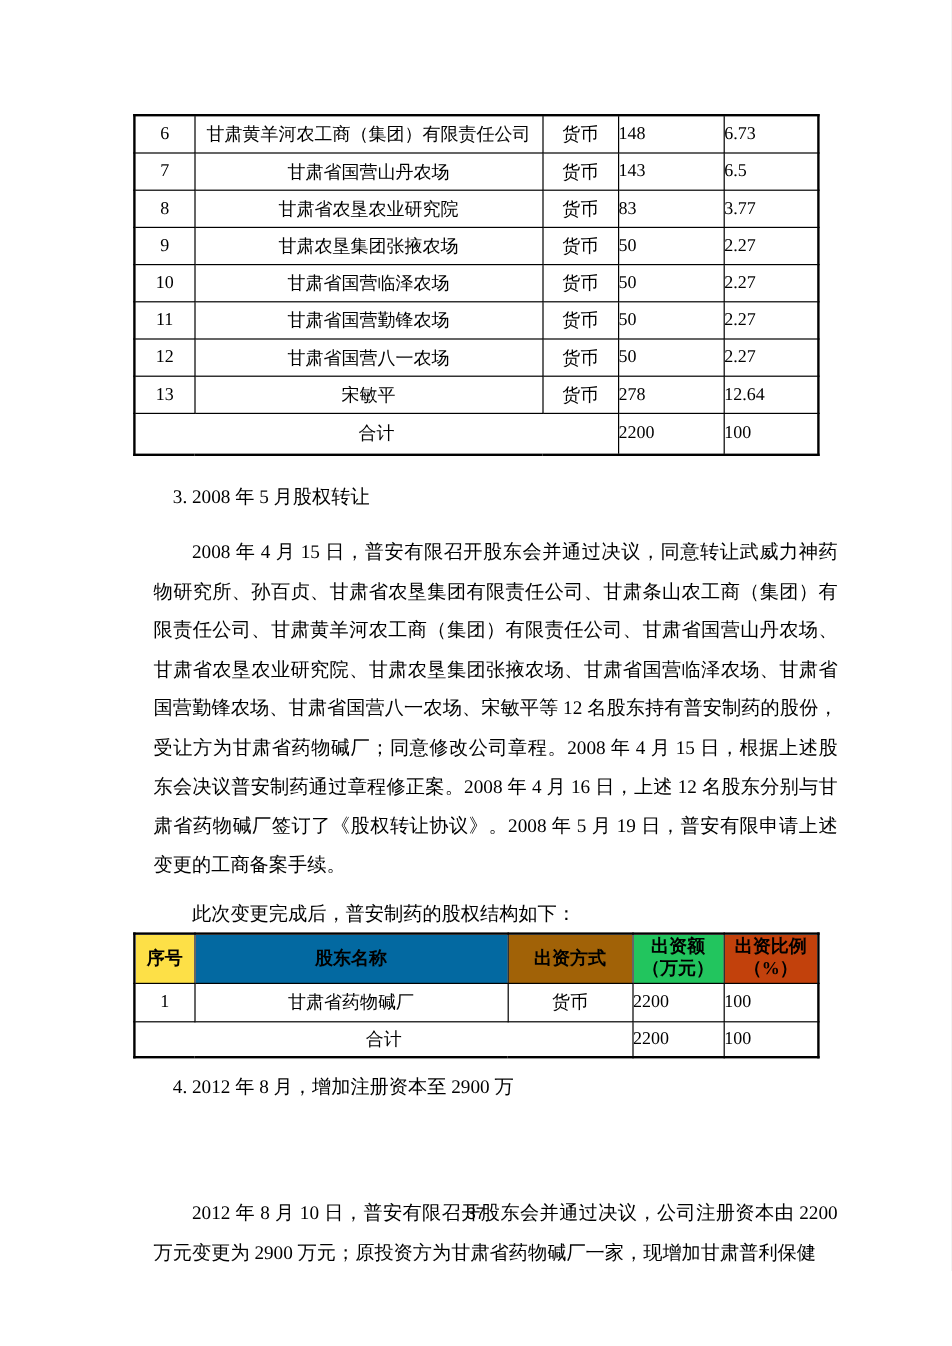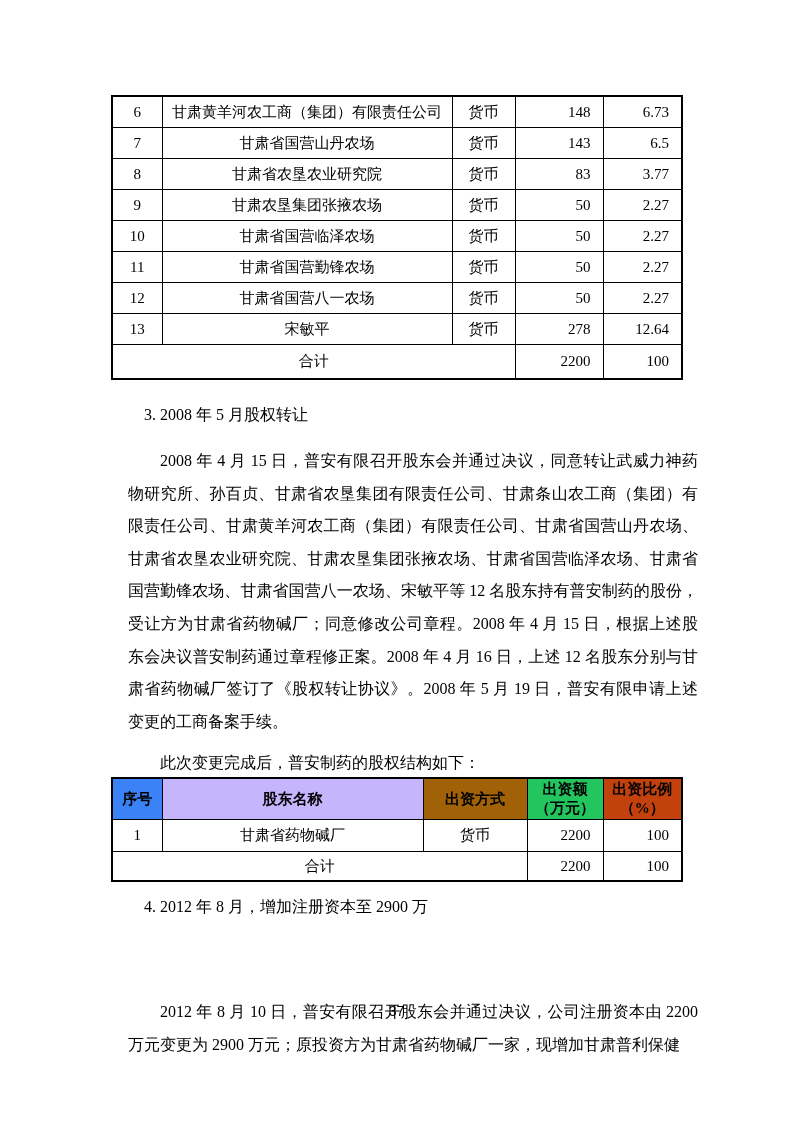--- a/index.html
+++ b/index.html
@@ -15,21 +15,21 @@
   .abs{position:absolute;}
   table{border-collapse:collapse;table-layout:fixed;border:2px solid #000;}
   td{border:1px solid #000;font-size:15px;text-align:center;vertical-align:middle;padding:0;overflow:hidden;}
   .t1{left:111px;top:95px;width:571px;}
   .t1 tbody td{height:30px;}
   .t1 .total-row td{height:33px;}
   .t2{left:111px;top:777px;width:571px;}
   .t2 .head-row td{height:40px;font-weight:bold;white-space:pre-line;line-height:1.25;}
   .t2 .data-row td{height:31px;}
   .t2 .total-row td{height:28px;}
-  .num{text-align:right;padding-right:12px;margin-left:28px;}
+  .num{text-align:left;padding-right:12px;margin-left:28px;}
   .bold{font-weight:normal;}
   .para{
     left:112px;width:570px;
     font-size:16px;line-height:32.6px;
     text-align:justify;text-align-last:left;
     text-indent:2em;margin:16px;
   }
   .heading{
     left:112px;width:570px;
     font-size:16px;line-height:32px;
@@ -128,22 +128,22 @@
   <table class="abs t2">
     <colgroup>
       <col style="width:50px">
         <col style="width:261px">
         <col style="width:104px">
         <col style="width:76px">
         <col style="width:79px">
     </colgroup>
     <tbody>
       <tr class="head-row">
-        <td style="background-color: #3b82f6;">序号</td>
-        <td style="background-color: #c4b5fd;">股东名称</td>
+        <td style="background-color: #fde047;">序号</td>
+        <td style="background-color: #0369a1;">股东名称</td>
         <td style="background-color: #a16207;">出资方式</td>
         <td style="background-color: #22c55e;">出资额
 （万元）</td>
         <td style="background-color: #c2410c;">出资比例
 （%）</td>
       </tr>
       <tr class="data-row">
         <td>1</td>
         <td>甘肃省药物碱厂</td>
         <td>货币</td>

